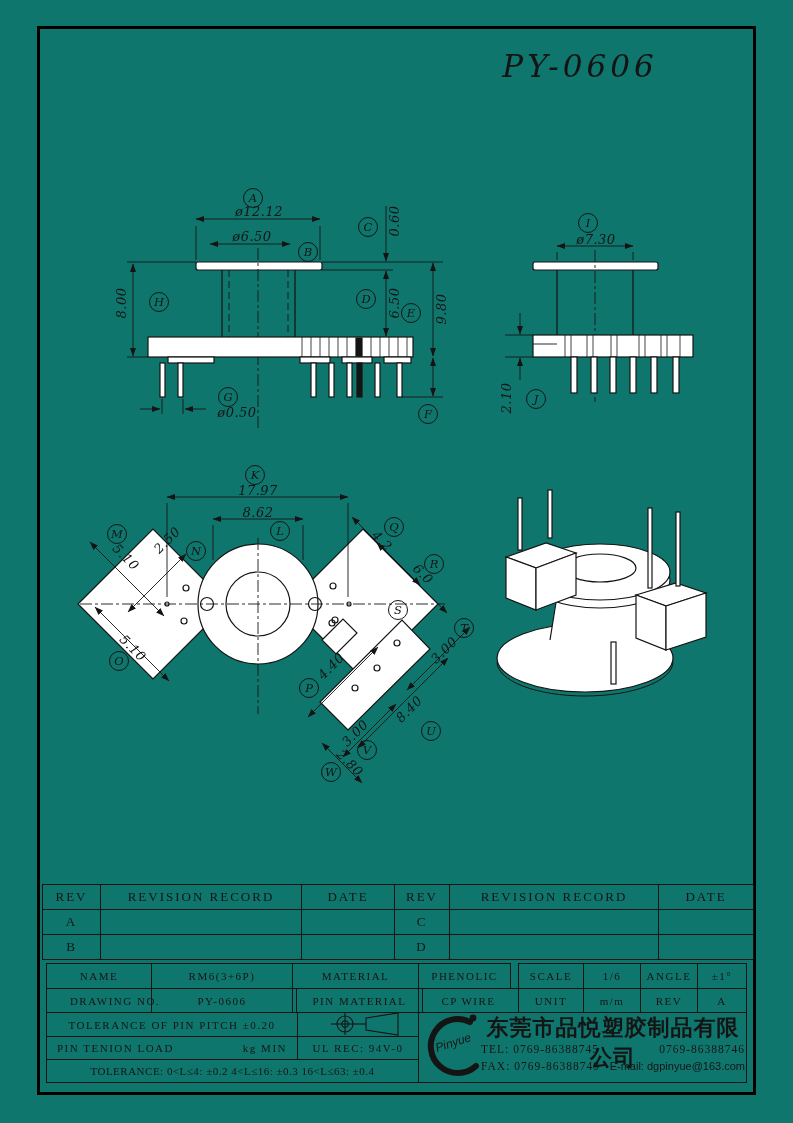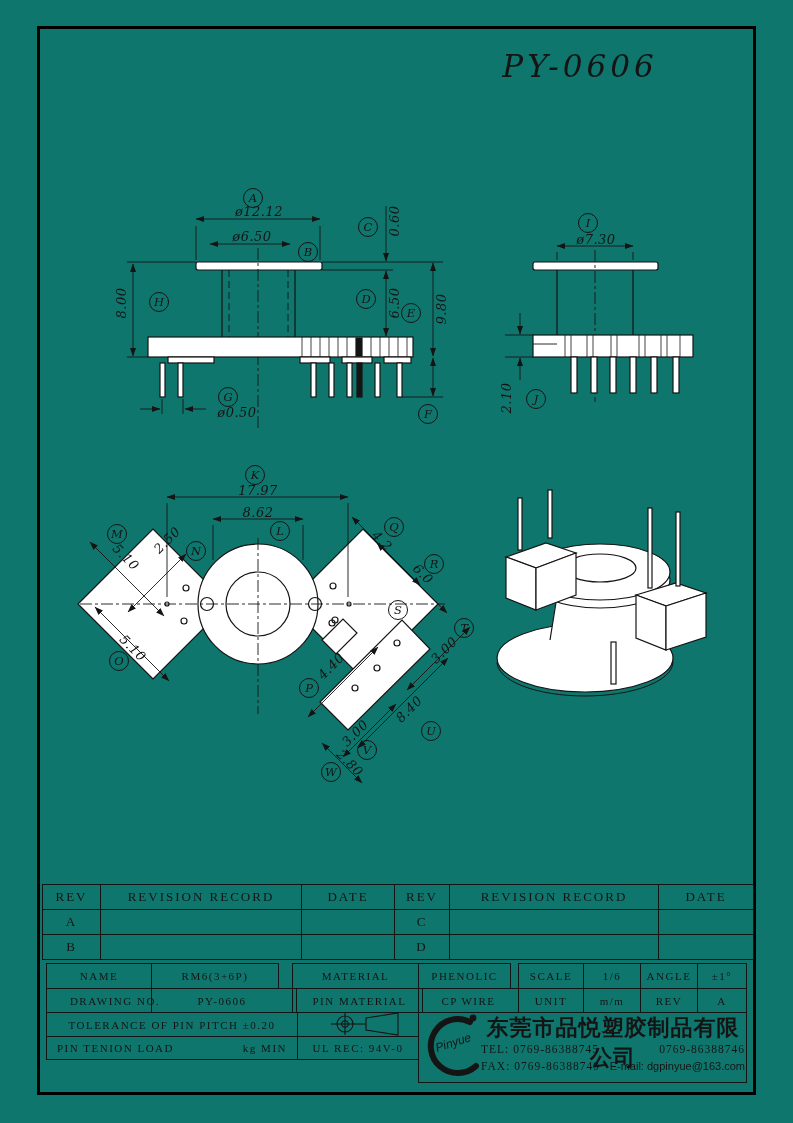--- a/index.html
+++ b/index.html
@@ -312,21 +312,21 @@
       <td></td>
       <td></td>
       <td>D</td>
       <td></td>
       <td></td>
     </tr>
   </tbody>
     </table>
 
   <div class="tbc" style="left:46px;top:963px;width:106px;height:26px;">NAME</div>
-  <div class="tbc" style="left:151px;top:963px;width:128px;height:26px;">RM6(3+6P)</div>
+  <div class="tbc" style="left:151px;top:963px;width:142px;height:26px;">RM6(3+6P)</div>
   <div class="tbc" style="left:292px;top:963px;width:127px;height:26px;text-align:right;">MATERIAL</div>
   <div class="tbc" style="left:418px;top:963px;width:93px;height:26px;">PHENOLIC</div>
   <div class="tbc" style="left:518px;top:963px;width:66px;height:26px;">SCALE</div>
   <div class="tbc" style="left:583px;top:963px;width:58px;height:26px;">1/6</div>
   <div class="tbc" style="left:640px;top:963px;width:58px;height:26px;">ANGLE</div>
   <div class="tbc" style="left:697px;top:963px;width:50px;height:26px;">±1°</div>
 
   <div class="tbc" style="left:46px;top:988px;width:106px;height:25px;padding-left:32px;">DRAWING NO.</div>
   <div class="tbc" style="left:151px;top:988px;width:142px;height:25px;">PY-0606</div>
   <div class="tbc" style="left:296px;top:988px;width:127px;height:25px;">PIN MATERIAL</div>
@@ -338,20 +338,21 @@
 
   <div class="tbc" style="left:46px;top:1012px;width:252px;height:25px;">TOLERANCE OF PIN PITCH ±0.20</div>
   <div class="tbc" style="left:297px;top:1012px;width:122px;height:25px;"></div>
 
   <div class="tbc" style="left:46px;top:1036px;width:252px;height:24px;justify-content:space-between;padding:0 10px;box-sizing:border-box;">
     <span>PIN TENION LOAD</span>
     <span>kg MIN</span>
   </div>
   <div class="tbc" style="left:297px;top:1036px;width:122px;height:24px;">UL REC: 94V-0</div>
 
+  <div class="tbc small" style="left:46px;top:1059px;width:373px;height:24px;">TOLERANCE: 0&lt;L≤4: ±0.2   4&lt;L≤16: ±0.3   16&lt;L≤63: ±0.4</div>
 
   <div class="company" style="left:418px;top:1012px;width:329px;height:71px;">
     <div class="cn-name">东莞市品悦塑胶制品有限公司</div>
     <div class="tel-row">
       <span>TEL: 0769-86388745</span>
       <span>0769-86388746</span>
     </div>
     <div class="fax-row">
       <span>FAX: 0769-86388749</span>
       <span class="email">E-mail: dgpinyue@163.com</span>

